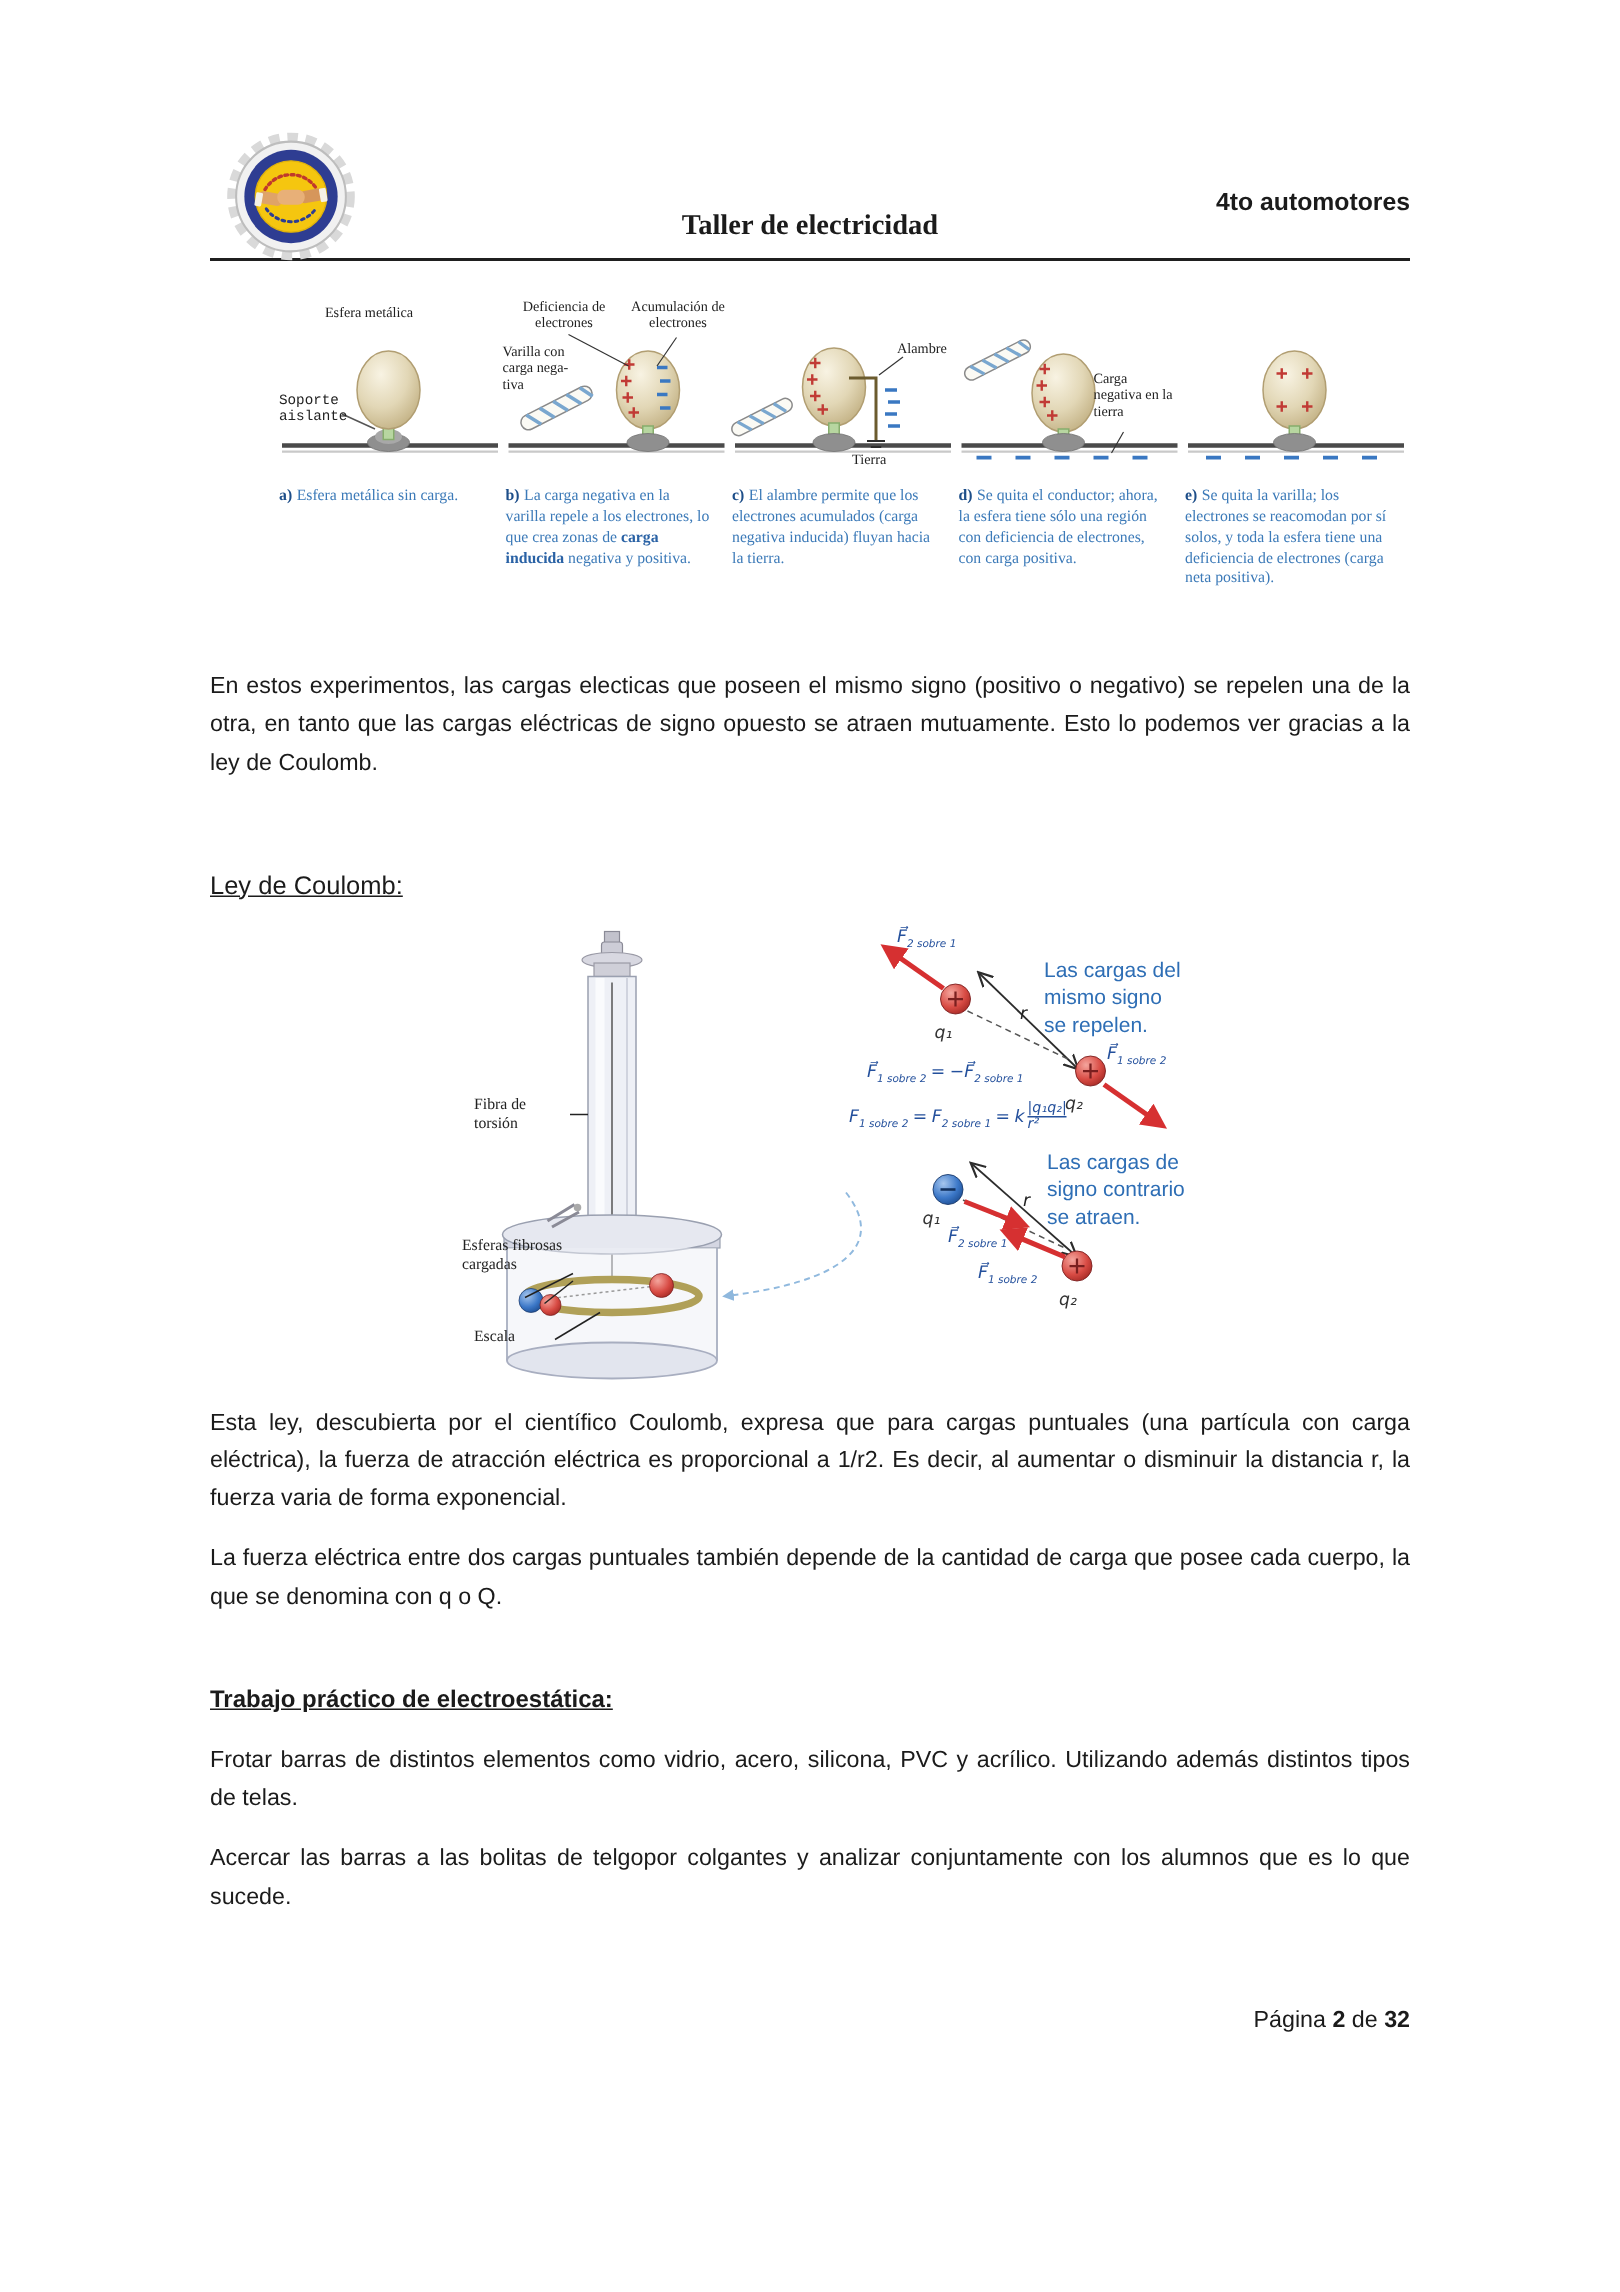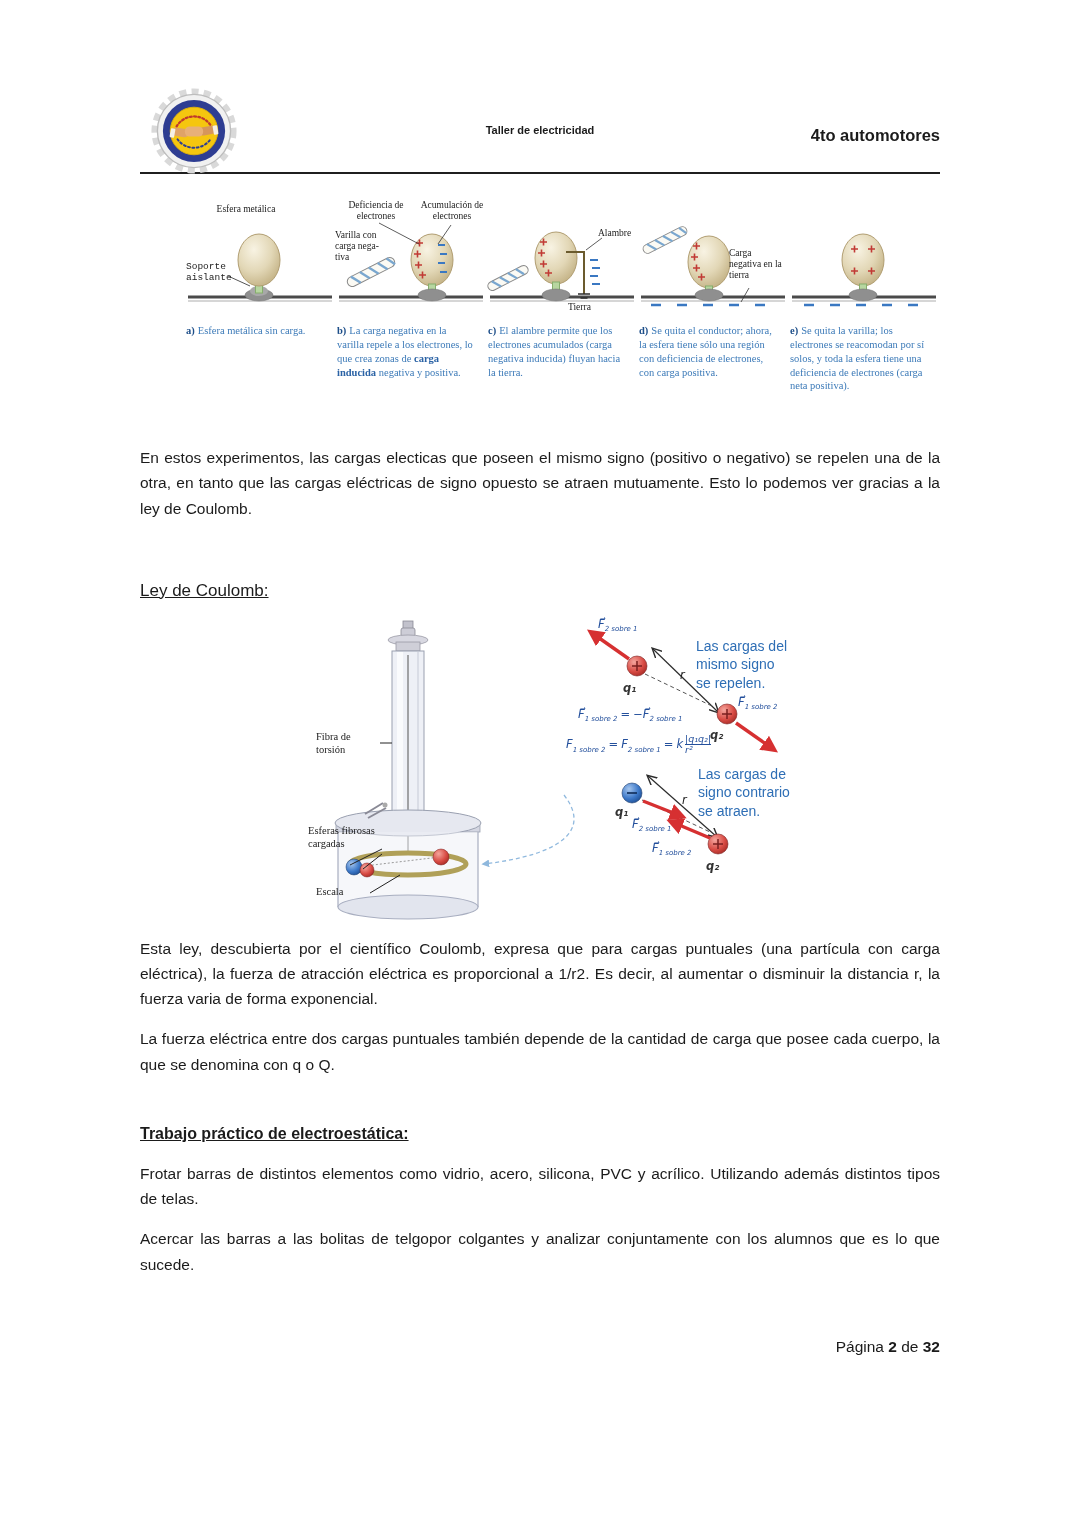--- a/index.html
+++ b/index.html
@@ -3,21 +3,21 @@
 <meta charset="utf-8">
 <style>
   html,body{margin:0;padding:0;background:#e9e9e9;}
   .page{width:1080px;height:1528px;background:#ffffff;position:relative;margin:0 auto;overflow:hidden;
         font-family:"Liberation Sans",sans-serif;color:#1b1b1b;}
   .content{padding:0 140px;}
 
   
   .header{position:relative;margin-top:90px;height:82px;border-bottom:2px solid #1f1f1f;}
   .logo{position:absolute;left:8px;top:-2px;}
-  .h-title{position:absolute;left:50%;transform:translateX(-50%);top:34px;font-weight:bold;font-size:11px;}
+  .h-title{position:absolute;left:50%;transform:translateX(-50%);top:50px;font-weight:bold;font-size:19px;font-family:Liberation Serif, serif;}
   .h-course{position:absolute;right:0;top:36px;font-weight:bold;font-size:16.5px;}
 
   
   .fig1{display:flex;margin:26px 0 0 44px;width:758px;}
   .panel{width:151px;flex:0 0 151px;position:relative;}
   .art{position:relative;height:114px;}
   .art svg{position:absolute;left:0;top:0;}
   .flabel{position:absolute;font-family:"Liberation Serif",serif;font-size:9.5px;line-height:1.15;color:#222;}
   .cap{font-family:"Liberation Serif",serif;font-size:10.5px;line-height:1.32;color:#3c7ab8;
        padding:10px 13px 0 2px;}
@@ -34,21 +34,21 @@
   .p-prac{margin-top:18px;}
 
   
   .fig2{position:relative;height:305px;margin-top:16px;}
   .fig2 > svg{position:absolute;left:0;top:0;}
   .f2label{position:absolute;font-family:"Liberation Serif",serif;font-size:10.5px;line-height:1.25;color:#222;}
   .blue-note{position:absolute;color:#2e6eb5;font-family:Liberation Sans, sans-serif;font-size:14px;line-height:1.34;}
   .math{font-family:"DejaVu Sans",sans-serif;font-style:italic;color:#24509c;}
   .flab{position:absolute;font-size:11.5px;white-space:nowrap;}
   .msub{font-size:7px;}
-  .qlab{position:absolute;font-size:11.5px;font-family:"DejaVu Sans",sans-serif;font-style:italic;color:#333;font-weight:bold;}
+  .qlab{position:absolute;font-size:11.5px;font-family:"DejaVu Sans",sans-serif;font-style:italic;color:#333;}
   .rlab{position:absolute;font-size:11.5px;font-family:"DejaVu Sans",sans-serif;font-style:italic;color:#222;}
   .eqline{position:absolute;white-space:nowrap;font-size:11.5px;}
   .eqline .op{margin:0 3px;font-style:normal;}
   .frac{display:inline-block;vertical-align:middle;text-align:left;line-height:1.1;font-size:9.5px;margin-left:2px;}
   .frac .den{display:block;border-top:1px solid #24509c;}
 
   
   .footer{position:absolute;right:140px;top:1338px;font-size:15.5px;white-space:pre-wrap;}
 </style>
 </head>

